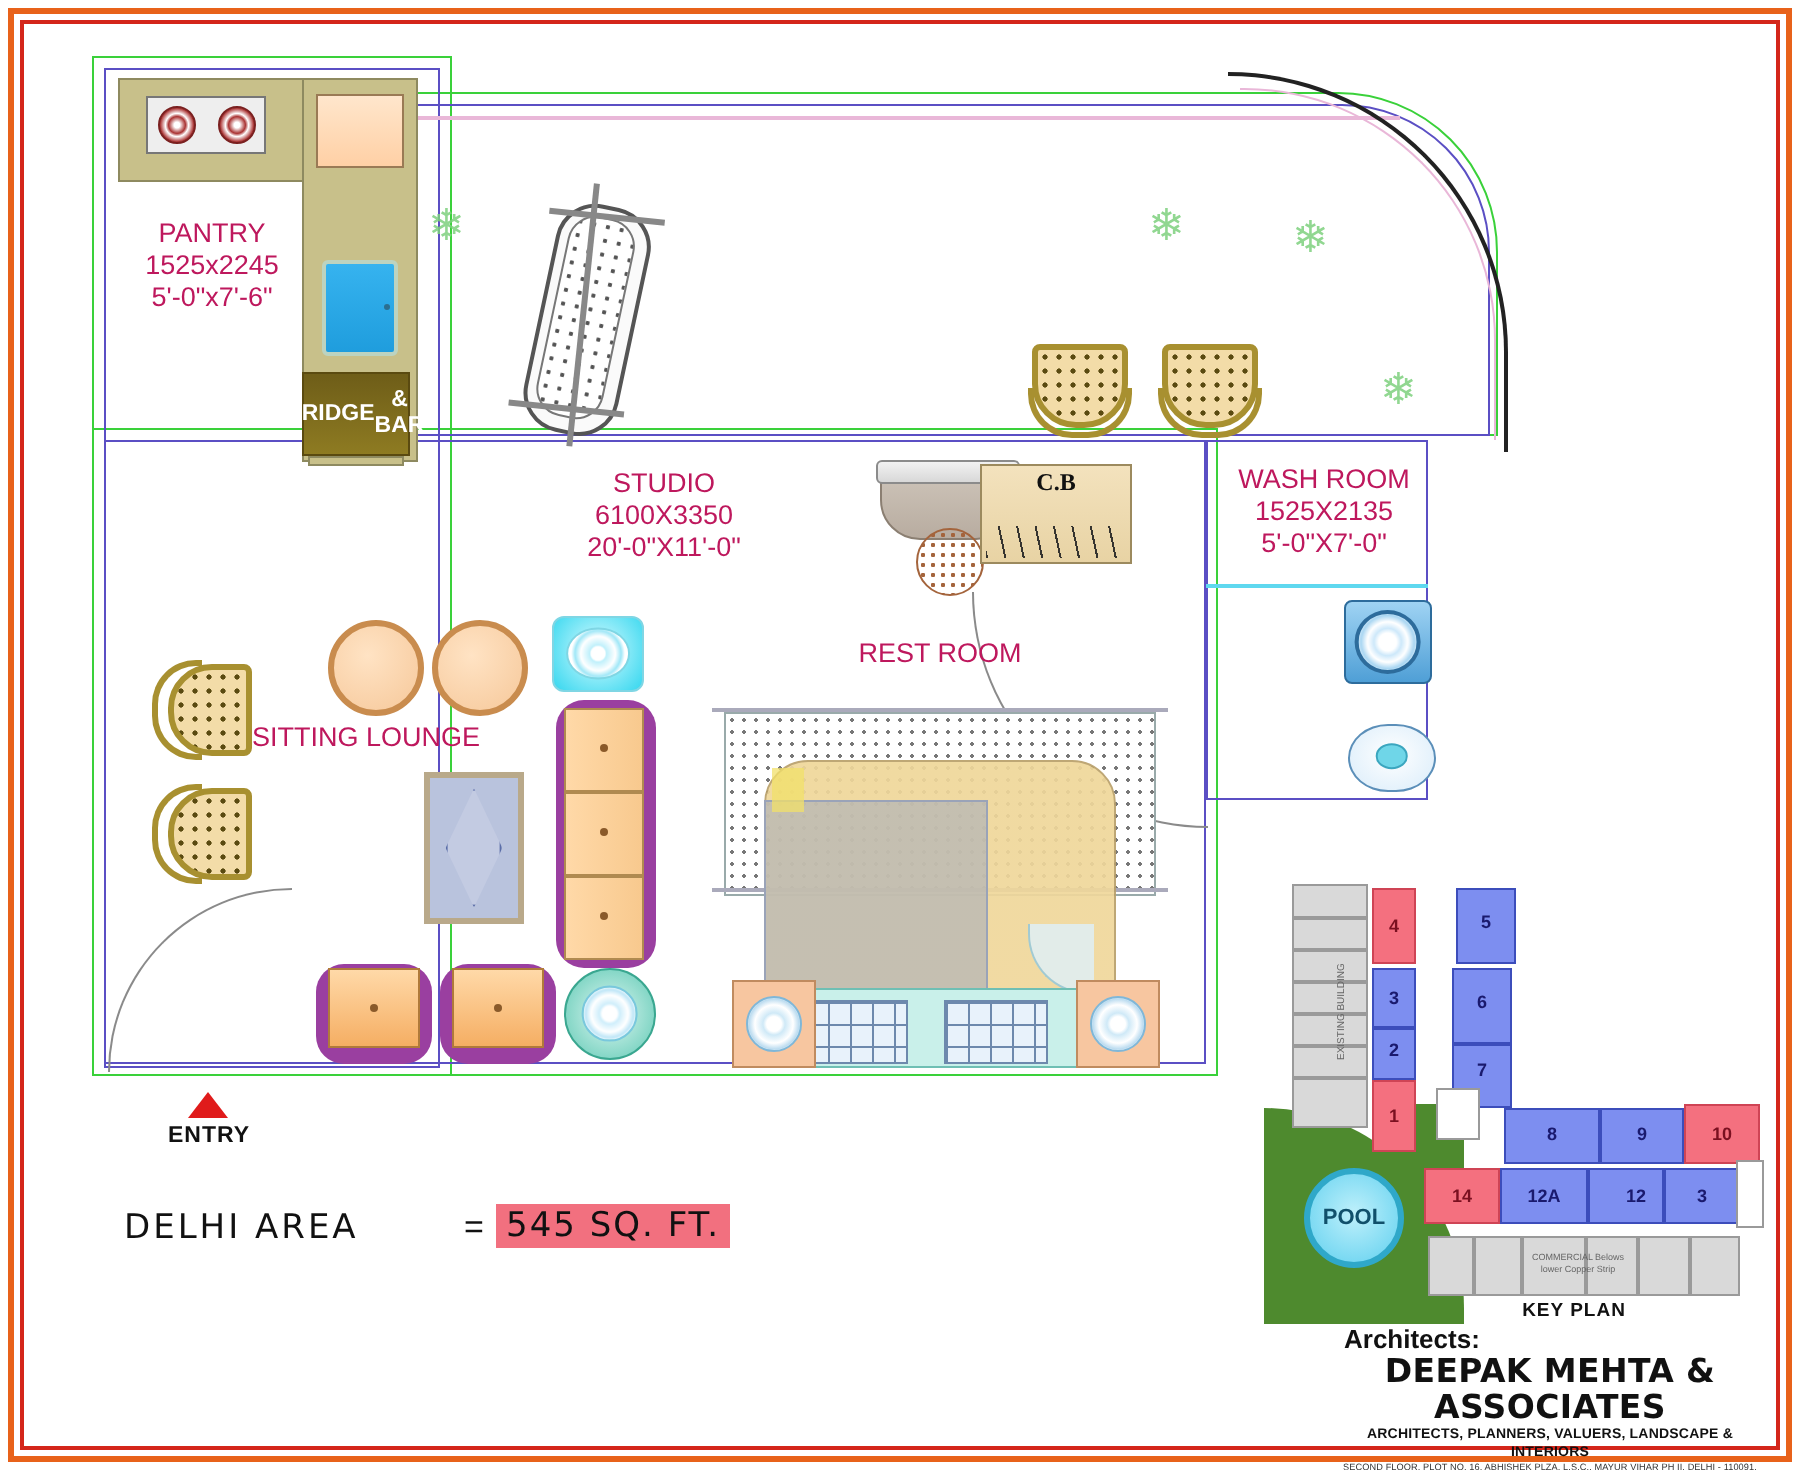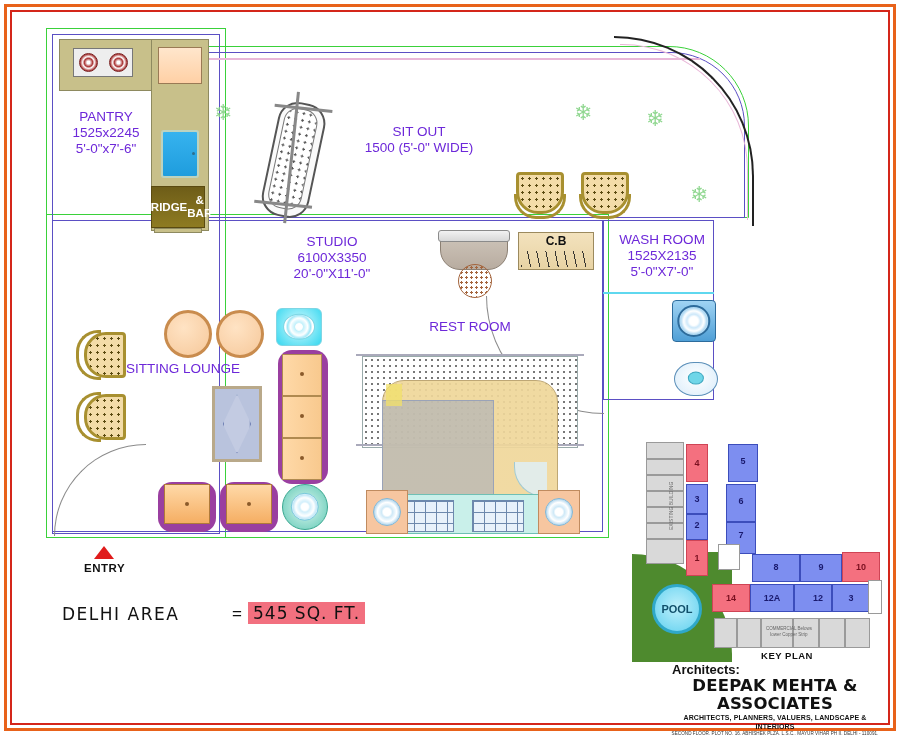--- a/index.html
+++ b/index.html
@@ -15,21 +15,21 @@
     font-size:58px;font-weight:bold;letter-spacing:2px;color:#bfdcf0;opacity:.85;
     font-family:"Liberation Sans",sans-serif;z-index:6;pointer-events:none;}
 
   
   .unit-green{position:absolute;border:1.6px solid #3ad13a;box-sizing:border-box;}
   .unit-wall{position:absolute;border:1.4px solid #5b4fc4;box-sizing:border-box;}
   .pinkline{position:absolute;background:#e9b7d8;}
   .blackline{position:absolute;background:#222;}
 
   
-  .room-label{position:absolute;text-align:center;color:#6d28d9;font-size:13.5px;line-height:16px;z-index:5;white-space:nowrap;}
+  .room-label{position:absolute;text-align:center;color:#be185d;font-size:13.5px;line-height:16px;z-index:5;white-space:nowrap;}
   .room-label .nm{font-size:13.5px;}
 
   
   .pantry-counter{position:absolute;background:#c8c08a;border:1px solid #8e8a60;box-sizing:border-box;}
   .hob{position:absolute;background:#eeeeee;border:1px solid #777;box-sizing:border-box;}
   .burner{position:absolute;border-radius:50%;background:radial-gradient(circle,#fff 12%,#a33 35%,#fff 48%,#a33 70%,#e7dfc8 78%);border:1px solid #7a2020;}
   .owen{position:absolute;background:linear-gradient(#ffe6cc,#ffd0a5);border:1px solid #9a7a55;box-sizing:border-box;}
   .sink{position:absolute;background:linear-gradient(#36b3ef,#1f9ddd);border:2px solid #bcd3c0;border-radius:3px;box-sizing:border-box;}
   .fridge{position:absolute;background:linear-gradient(#6e5d18,#8e7b22);border:1px solid #5a4a10;box-sizing:border-box;
     color:#fff;font-size:11.5px;font-weight:bold;display:flex;align-items:center;justify-content:center;text-align:center;line-height:13px;}
@@ -160,24 +160,20 @@
       <span>&amp; BAR</span>
     </div>
     <div class="pantry-counter" style="left:140px;top:214px;width:48px;height:5px;"></div>
 
     <div class="room-label" style="left:42px;top:95px;width:100px;">
       <div class="nm">PANTRY</div>
       <div>1525x2245</div>
       <div>5'-0"x7'-6"</div>
     </div>
 
-    <div class="room-label" style="left:320px;top:110px;width:170px;">
-      <div class="nm">SIT OUT</div>
-      <div>1500 (5'-0" WIDE)</div>
-    </div>
 
     <div class="lounger" style="left:248px;top:82px;width:64px;height:124px;transform:rotate(12deg);">
       <div style="position:absolute;left:8px;top:6px;width:44px;height:112px;border:2px solid #555;border-radius:20px;background:#fafafa;"></div>
       <div style="position:absolute;left:14px;top:12px;width:32px;height:100px;border:1px solid #777;border-radius:14px;
                   background-image:radial-gradient(#555 1px,transparent 1.2px);background-size:7px 7px;background-color:#fff;"></div>
       <div style="position:absolute;left:28px;top:-4px;width:3px;height:132px;background:#888;transform:rotate(-6deg);"></div>
       <div style="position:absolute;left:2px;top:10px;width:58px;height:3px;background:#888;transform:rotate(-6deg);"></div>
       <div style="position:absolute;left:2px;top:108px;width:58px;height:3px;background:#888;transform:rotate(-6deg);"></div>
     </div>
 
@@ -201,21 +197,21 @@
     <div class="room-label" style="left:248px;top:220px;width:140px;">
       <div class="nm">STUDIO</div>
       <div>6100X3350</div>
       <div>20'-0"X11'-0"</div>
     </div>
 
     <div class="desk" style="left:426px;top:218px;width:68px;height:38px;"></div>
     <div class="desk-top" style="left:424px;top:216px;width:72px;height:12px;"></div>
     <div class="deskchair" style="left:444px;top:250px;width:34px;height:34px;"></div>
 
-    <div class="cb-box" style="left:504px;top:218px;width:76px;height:38px;">
+    <div class="cb-box" style="left:476px;top:218px;width:76px;height:50px;font-family:Liberation Serif, serif;">
       <div class="cbtxt">C.B</div>
       <div class="cb-hatch"></div>
     </div>
 
     <div class="room-label" style="left:596px;top:218px;width:104px;">
       <div class="nm">WASH ROOM</div>
       <div>1525X2135</div>
       <div>5'-0"X7'-0"</div>
     </div>
     <div style="position:absolute;left:589px;top:278px;width:111px;height:2px;background:#5fd8ef;"></div>

